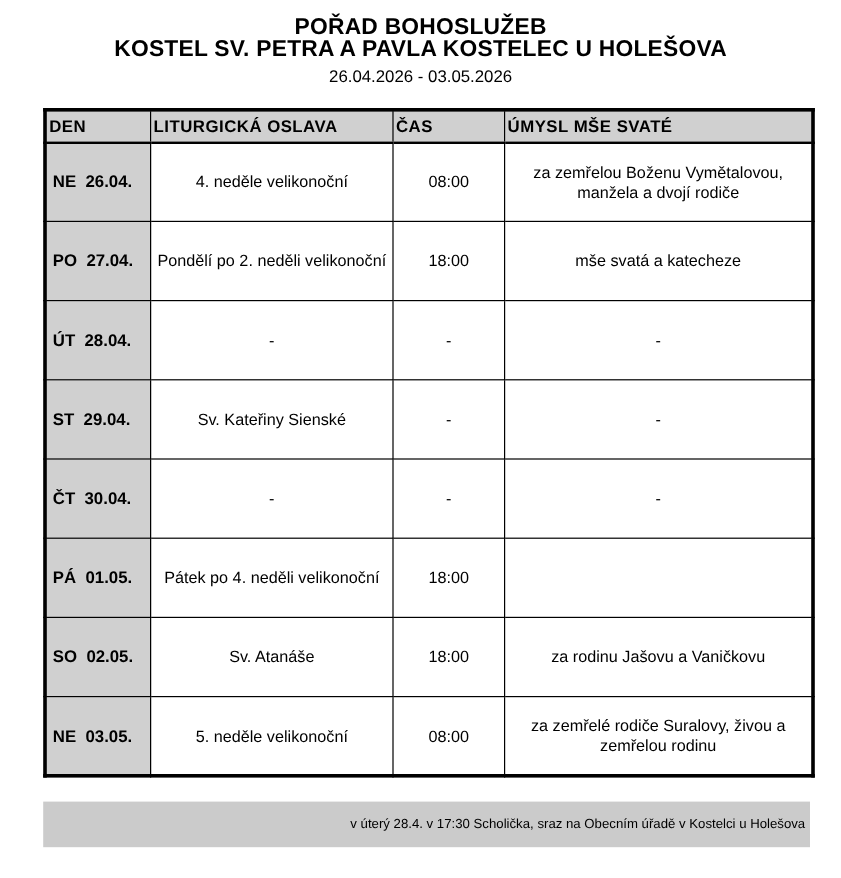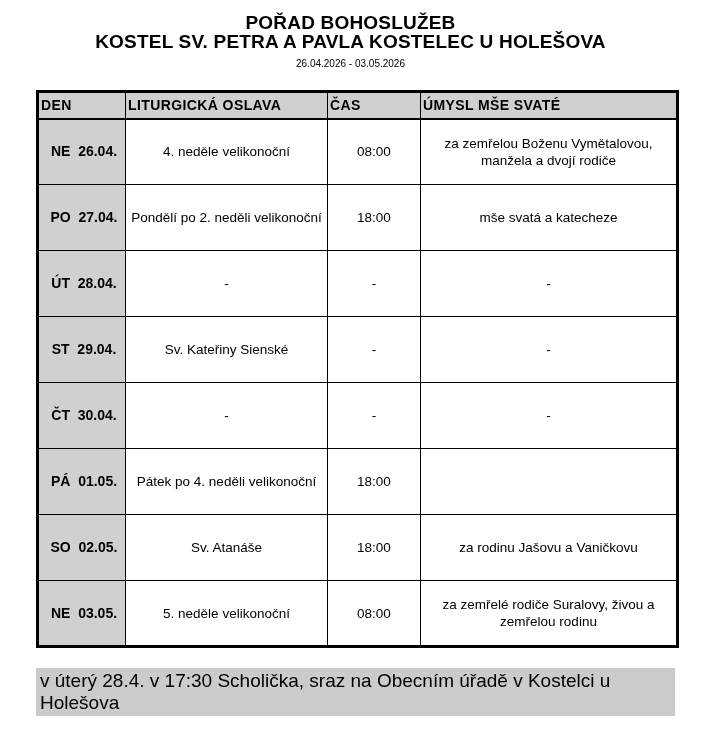--- a/index.html
+++ b/index.html
@@ -24,21 +24,21 @@
     padding-top:13px;
     text-align:center;
     line-height:19px;
   }
   .doc-title, .doc-subtitle{
     font-size:19px;
     font-weight:bold;
     letter-spacing:0.2px;
   }
   .doc-daterange{
-    font-size:10px;
+    font-size:14px;
     font-weight:normal;
     margin-top:3px;
   }
 
   
   table.schedule{
     margin:17px 0 0 36px;
     width:640px;
     border-collapse:collapse;
     table-layout:fixed;
@@ -66,34 +66,34 @@
     font-size:13.5px;
     text-align:center;
     vertical-align:middle;
     padding:2px 1px;
     line-height:17px;
   }
   table.schedule td.den{
     background:var(--cell-gray);
     font-weight:bold;
     font-size:14px;
-    text-align:center;
+    text-align:left;
     padding-left:5px;
     white-space:pre;
   }
 
   
   .footer-note{
     margin:20px 0 0 36px;
     width:639px;
     min-height:38px;
     background:var(--footer-gray);
     display:flex;
     align-items:center;
-    font-size:19px;
+    font-size:11px;
     padding:2px 4px;
     justify-content:flex-end;
   }
 </style>
 </head>
 <body>
 
 <div class="doc">
 
   <div class="doc-header">

